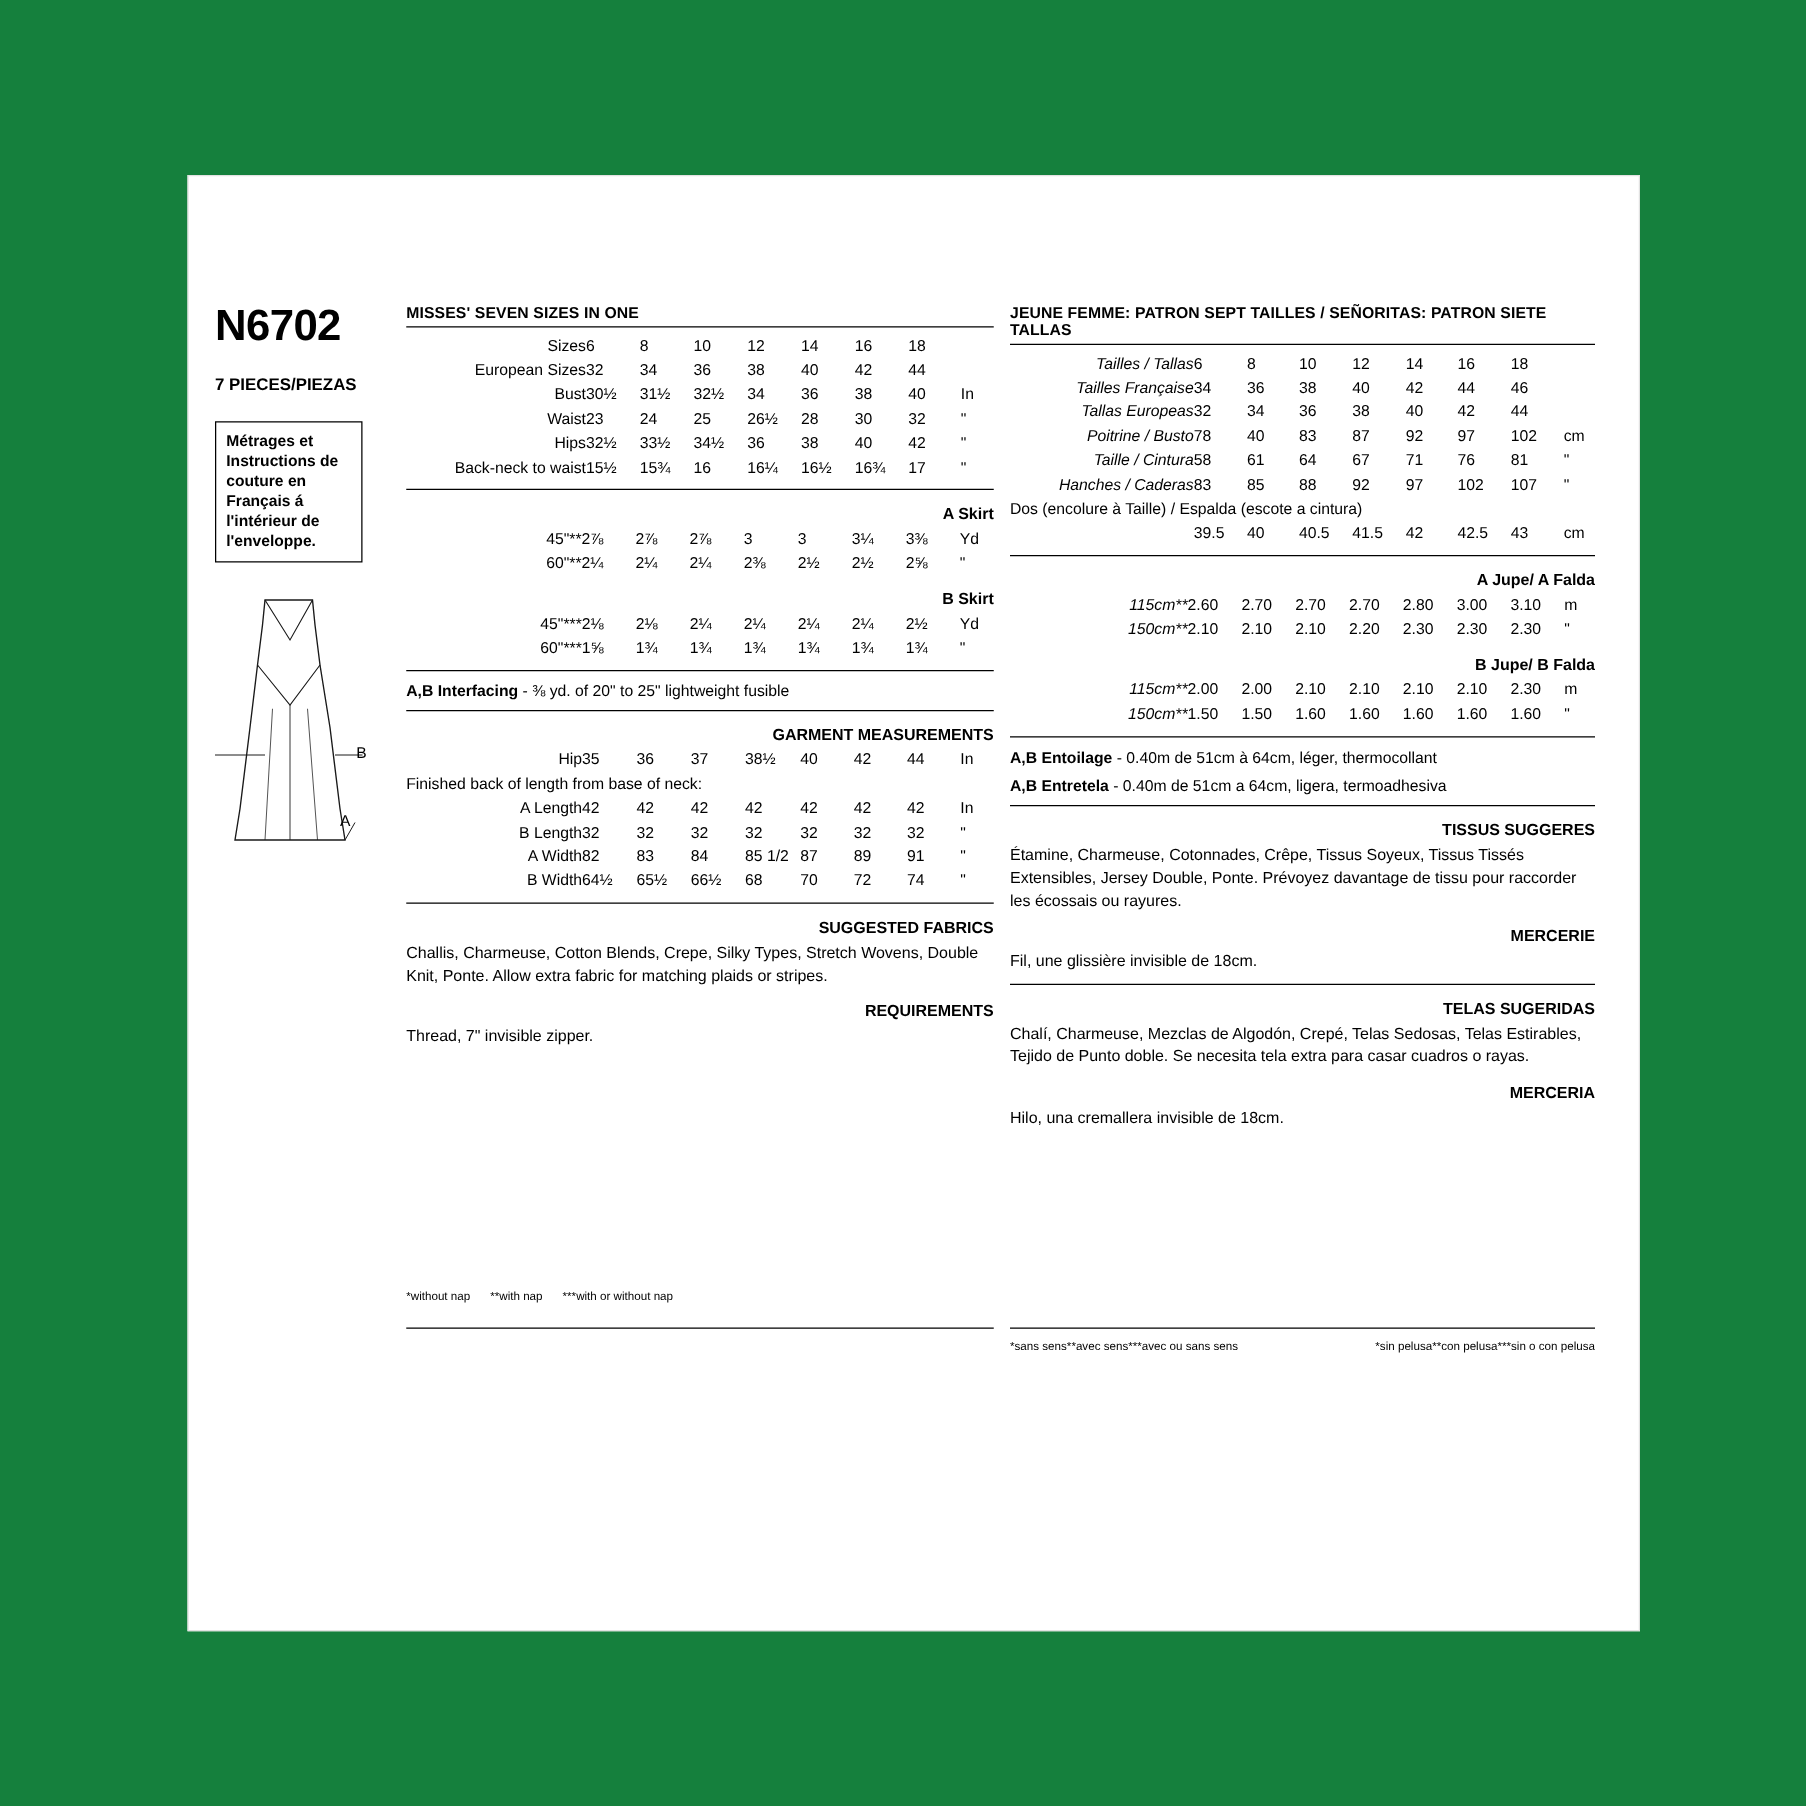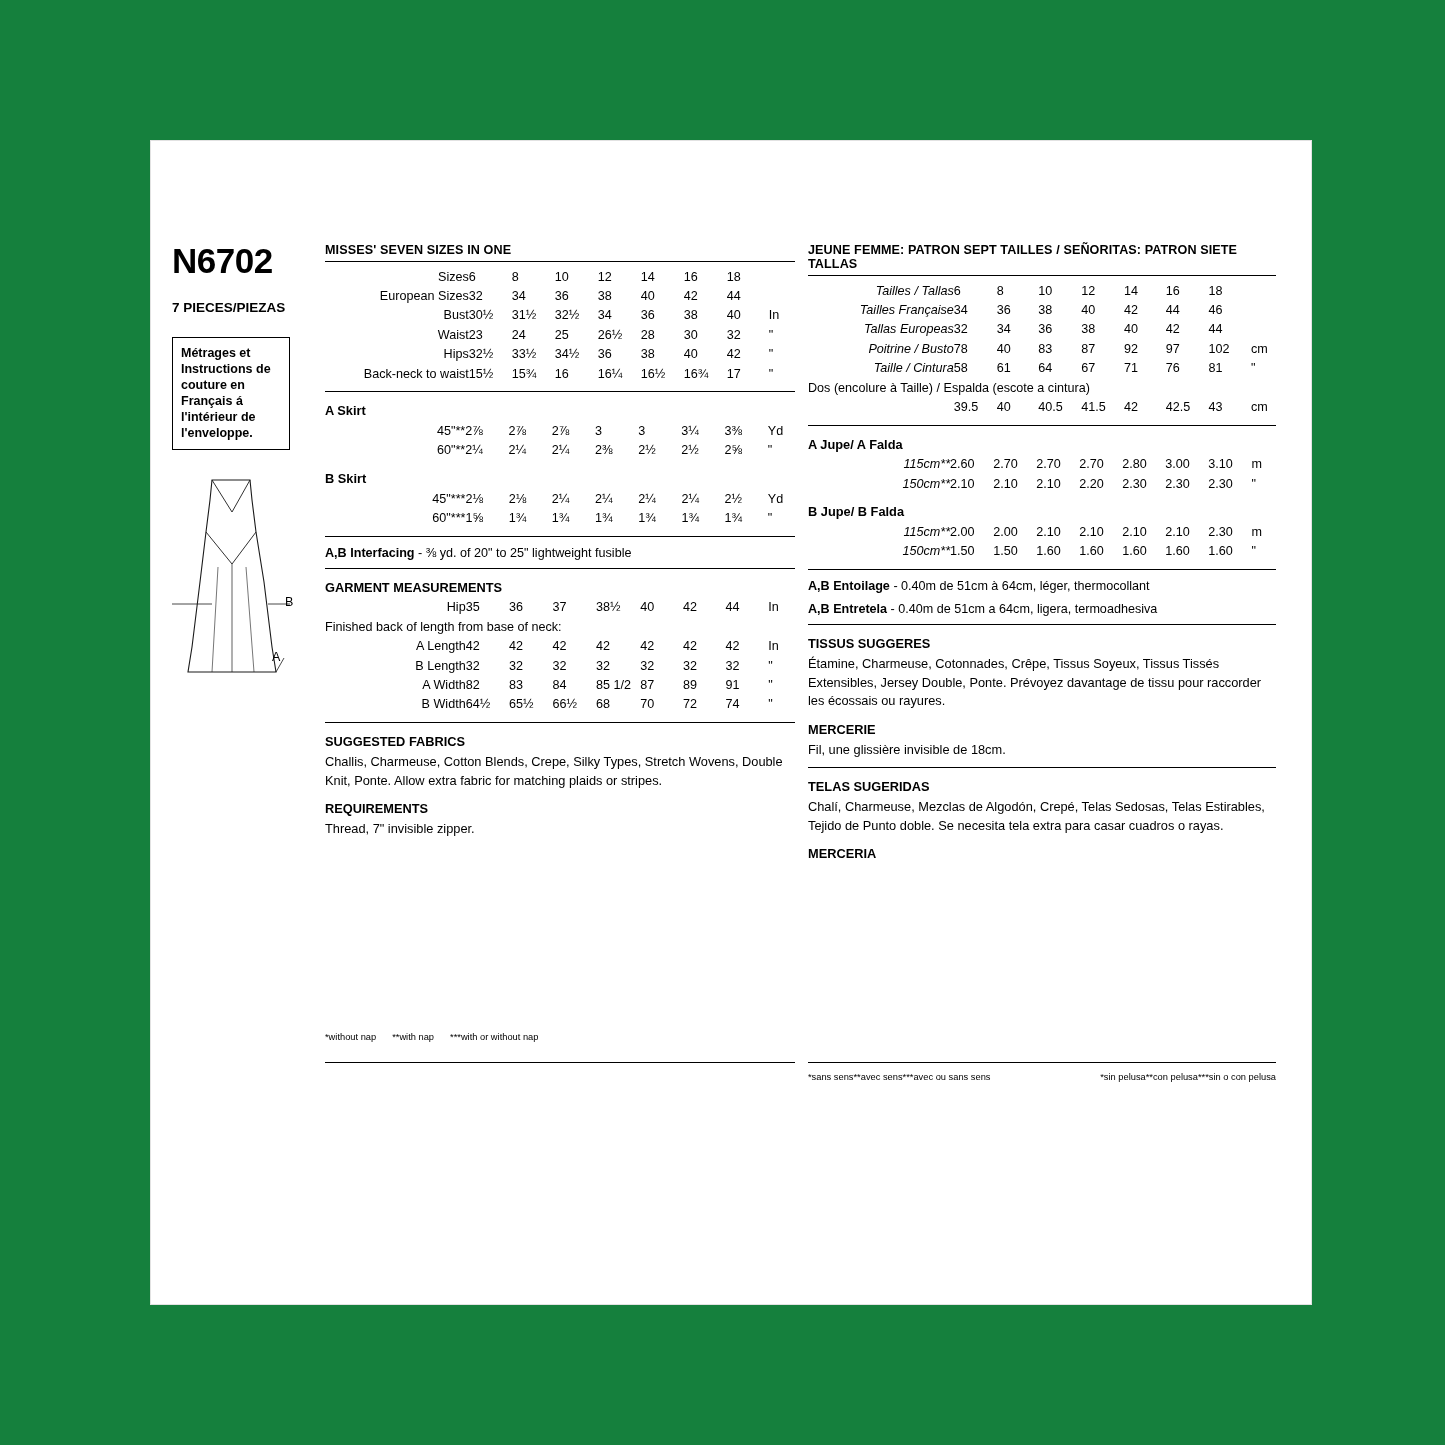--- a/index.html
+++ b/index.html
@@ -81,20 +81,21 @@
     padding-bottom: 4px;
     border-bottom: 1.6px solid #000;
     margin-bottom: 5px;
     letter-spacing: 0.1px;
   }
   .subhead {
     font-size: 12.8px;
     font-weight: bold;
     color: #000;
     margin: 11px 0 3px 0;
+    text-align: right;
   }
   .rule { border-top: 1px solid #000; margin: 8px 0 0 0; }
 
   table.t {
     width: 100%;
     border-collapse: collapse;
     font-size: 12.6px;
     color: #000;
   }
   table.t td {
@@ -435,20 +436,31 @@
           <td class="num">58</td>
           <td class="num">61</td>
           <td class="num">64</td>
           <td class="num">67</td>
           <td class="num">71</td>
           <td class="num">76</td>
           <td class="num">81</td>
           <td class="unit">"</td>
         </tr>
         <tr>
+          <td class="lab">Hanches / Caderas</td>
+          <td class="num">83</td>
+          <td class="num">85</td>
+          <td class="num">88</td>
+          <td class="num">92</td>
+          <td class="num">97</td>
+          <td class="num">102</td>
+          <td class="num">107</td>
+          <td class="unit">"</td>
+        </tr>
+        <tr>
           <td colspan="9">Dos (encolure à Taille) / Espalda (escote a cintura)</td>
         </tr>
         <tr>
           <td class="lab"></td>
           <td class="num">39.5</td>
           <td class="num">40</td>
           <td class="num">40.5</td>
           <td class="num">41.5</td>
           <td class="num">42</td>
           <td class="num">42.5</td>
@@ -530,20 +542,21 @@
     <div class="body">Étamine, Charmeuse, Cotonnades, Crêpe, Tissus Soyeux, Tissus Tissés Extensibles, Jersey Double, Ponte. Prévoyez davantage de tissu pour raccorder les écossais ou rayures.</div>
 
     <div class="subhead">MERCERIE</div>
     <div class="body">Fil, une glissière invisible de 18cm.</div>
 
     <div class="rule"></div>
     <div class="subhead">TELAS SUGERIDAS</div>
     <div class="body">Chalí, Charmeuse, Mezclas de Algodón, Crepé, Telas Sedosas, Telas Estirables, Tejido de Punto doble. Se necesita tela extra para casar cuadros o rayas.</div>
 
     <div class="subhead">MERCERIA</div>
+    <div class="body">Hilo, una cremallera invisible de 18cm.</div>
   </div>
 
   <div class="fn-rule fn-rule-left"></div>
   <div class="footnotes fn-left">
     <span>*without nap</span><span class="sep"></span><span>**with nap</span><span class="sep"></span><span>***with or without nap</span>
   </div>
 
   <div class="fn-rule fn-rule-right"></div>
   <div class="footnotes fn-right">
     <div class="fn-right-inner">

